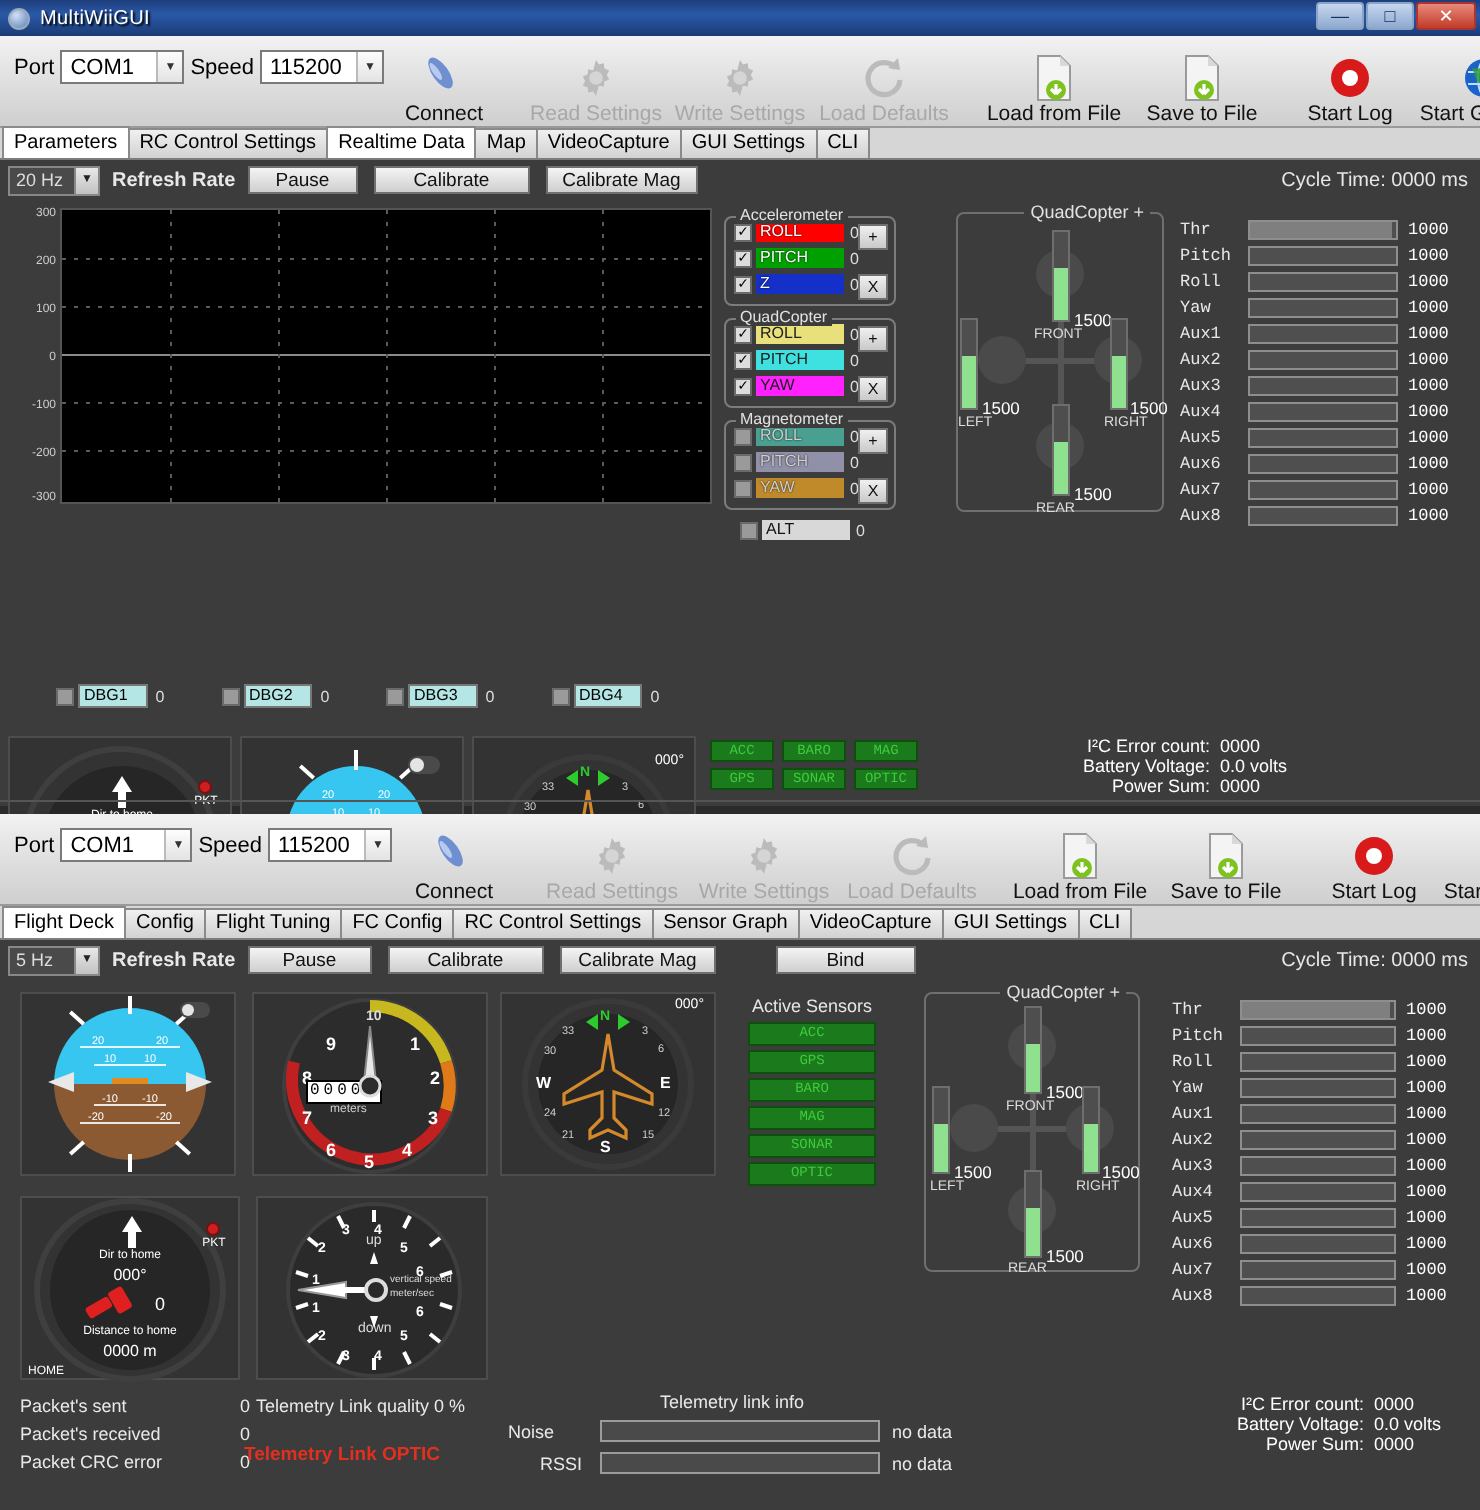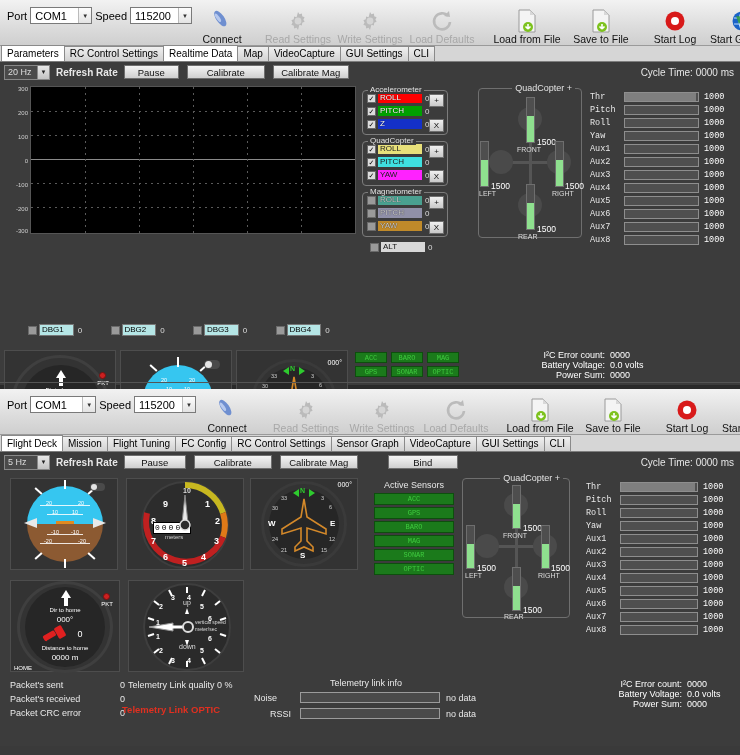--- a/index.html
+++ b/index.html
@@ -127,20 +127,29 @@
   .stat{position:absolute;font-size:9px;color:#e9e9e9;}
   .statred{position:absolute;font-size:9.5px;color:#e03020;font-weight:bold;}
   .tbar{position:absolute;height:11px;background:#4a4a4a;border:1px solid #9b9b9b;}
   .divline{position:absolute;left:0;right:0;height:1px;background:#555;}
 </style>
 </head>
 <body>
 
 <div class="win">
 
+  <div class="titlebar">
+    <div class="tb-ico"></div>
+    <div class="tb-title">MultiWiiGUI</div>
+    <div class="tb-btns">
+      <div class="tb-btn">—</div>
+      <div class="tb-btn">□</div>
+      <div class="tb-btn close">✕</div>
+    </div>
+  </div>
 
   <div class="toolbar">
     <div class="tb-group">
       <div class="lbl">Port</div>
       <div class="combo" style="width:62px">
         <span class="cv">COM1</span>
         <span class="arw">▼</span>
       </div>
       <div class="lbl">Speed</div>
       <div class="combo" style="width:62px">
@@ -723,21 +732,21 @@
         <div class="cap">Start GPS log</div>
       </div>
     </div>
   </div>
 
   <div class="tabrow" style="height:17px">
     <div class="tab active">
         <span>Flight Deck</span>
       </div>
     <div class="tab">
-        <span>Mission</span>
+        <span>Config</span>
       </div>
     <div class="tab">
         <span>Flight Tuning</span>
       </div>
     <div class="tab">
         <span>FC Config</span>
       </div>
     <div class="tab">
         <span>RC Control Settings</span>
       </div>
@@ -849,21 +858,21 @@
       <div class="gtxt" style="left:21px;top:26px;font-size:5.5px;color:#cfcfcf">30</div>
       <div class="gtxt" style="left:78px;top:57px;font-size:5.5px;color:#cfcfcf">12</div>
       <div class="gtxt" style="left:70px;top:68px;font-size:5.5px;color:#cfcfcf">15</div>
       <div class="gtxt" style="left:30px;top:68px;font-size:5.5px;color:#cfcfcf">21</div>
       <div class="gtxt" style="left:21px;top:57px;font-size:5.5px;color:#cfcfcf">24</div>
       <svg style="position:absolute;left:28px;top:18px" width="50" height="58" viewBox="0 0 50 58">
         <path d="M25 2 L28 20 L47 32 L47 37 L28 31 L28 44 L34 50 L34 54 L25 50 L16 54 L16 50 L22 44 L22 31 L3 37 L3 32 L22 20 Z" fill="none" stroke="#d4892a" stroke-width="1.6"></path>
         </svg>
     </div>
 
-    <div style="position:absolute;left:374px;top:8px;width:80px">
+    <div style="position:absolute;left:374px;top:8px;width:64px">
       <div style="font-size:9px;color:#e6e6e6;text-align:center;margin-bottom:3px">Active Sensors</div>
       <div class="led" style="height:12px;margin-bottom:2px">ACC</div>
       <div class="led" style="height:12px;margin-bottom:2px">GPS</div>
       <div class="led" style="height:12px;margin-bottom:2px">BARO</div>
       <div class="led" style="height:12px;margin-bottom:2px">MAG</div>
       <div class="led" style="height:12px;margin-bottom:2px">SONAR</div>
       <div class="led" style="height:12px">OPTIC</div>
     </div>
 
     <div class="quad" style="left:462px;top:6px;width:108px;height:140px">

